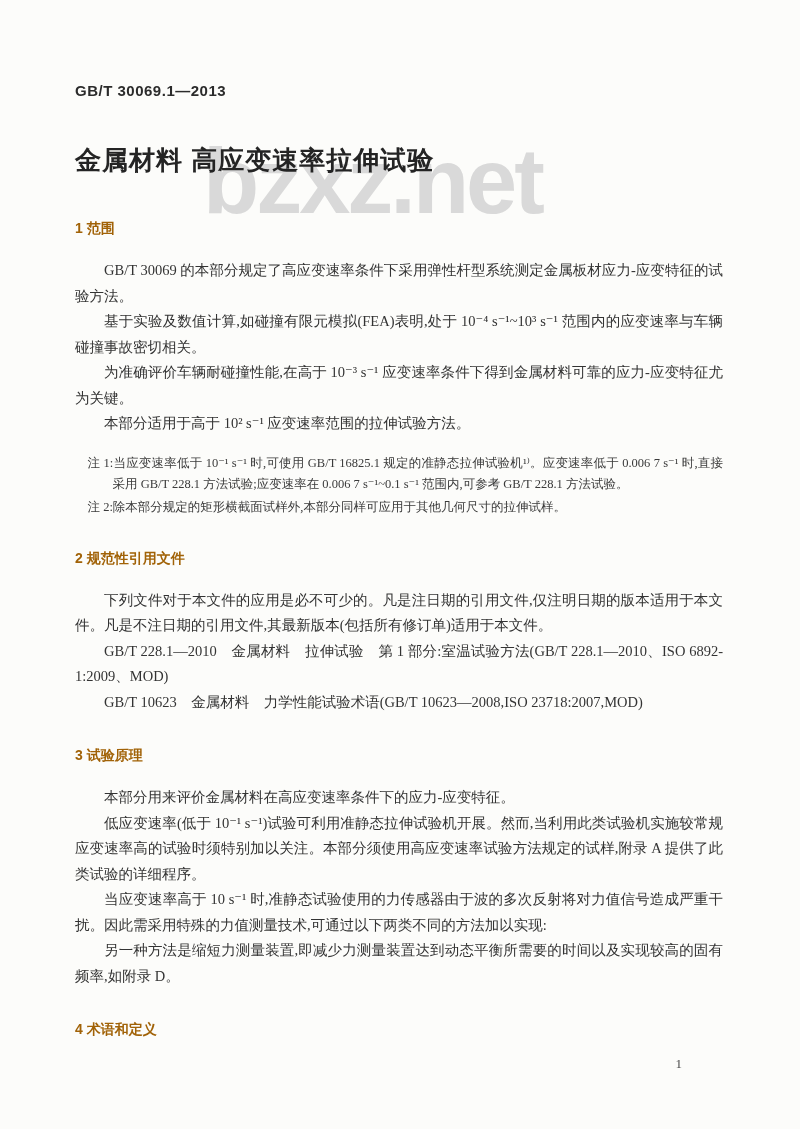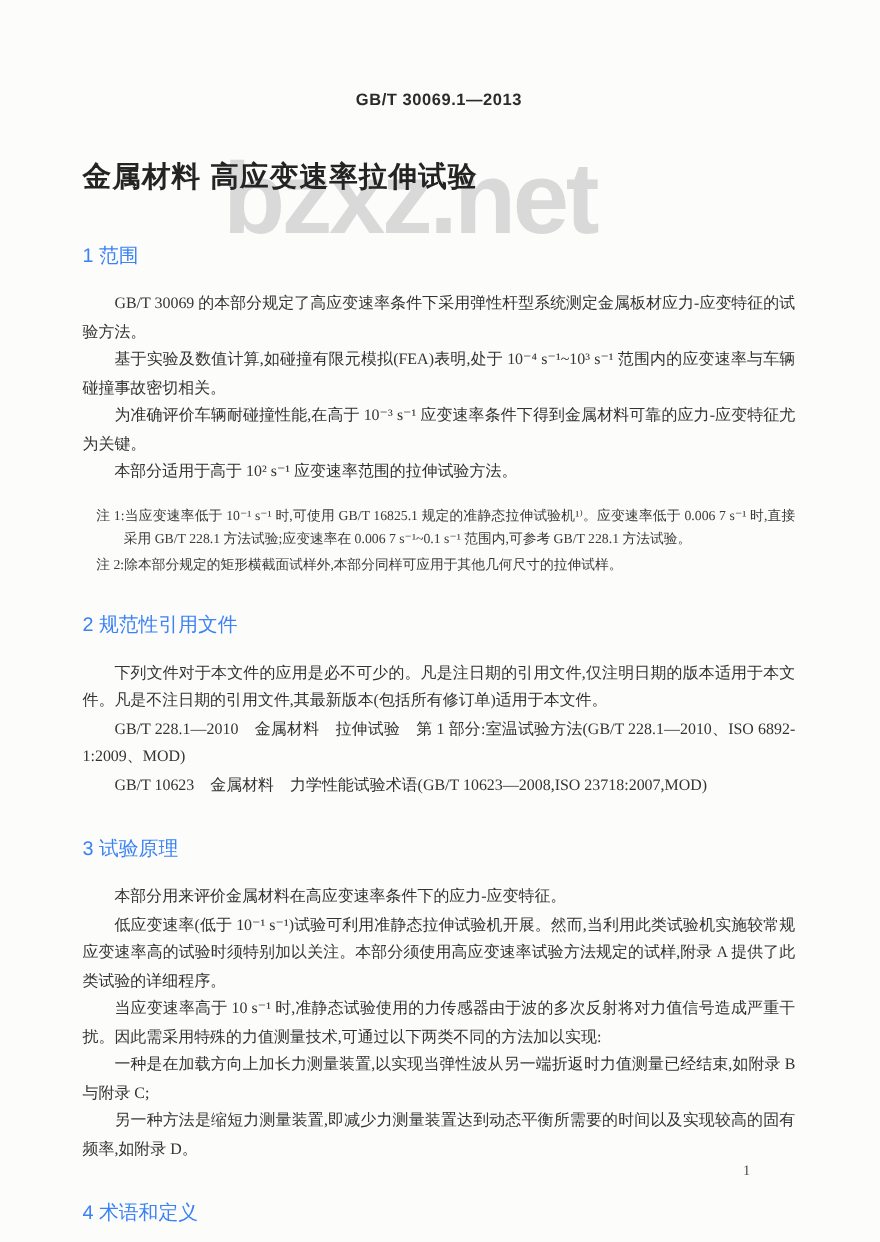--- a/index.html
+++ b/index.html
@@ -16,21 +16,21 @@
     color:#2f2f2f;
     overflow:hidden;
     box-sizing:border-box;
   }
   .content {
     position:relative;
     padding:0 77px 0 75px;
   }
   .header-code {
     padding-top:82px;
-    text-align:center;
+    text-align:left;
     font-family:"Liberation Sans","DejaVu Sans",sans-serif;
     font-weight:700;
     font-size:15px;
     letter-spacing:0.5px;
     color:#2b2b2b;
   }
   .title-block {
     position:relative;
     margin-top:42px;
     z-index:1;
@@ -54,23 +54,23 @@
     font-weight:700;
     font-size:92px;
     letter-spacing:-3px;
     color:#d9d9d9;
     user-select:none;
     white-space:nowrap;
   }
   .section-heading {
     margin:32px 0 20px 0;
     font-family:"Liberation Sans","DejaVu Sans",sans-serif;
-    font-weight:400;
-    font-size:18px;
-    color:#3b82f6;
+    font-weight:700;
+    font-size:14px;
+    color:#a16207;
   }
   .section-heading.first { margin-top:40px; }
   .body-para {
     margin:0;
     font-size:14.5px;
     line-height:25.5px;
     text-align:justify;
     text-indent:2em;
     color:#333;
   }
@@ -117,21 +117,20 @@
 
     <div class="section-heading">2 规范性引用文件</div>
     <p class="body-para">下列文件对于本文件的应用是必不可少的。凡是注日期的引用文件,仅注明日期的版本适用于本文件。凡是不注日期的引用文件,其最新版本(包括所有修订单)适用于本文件。</p>
     <p class="body-para">GB/T 228.1—2010　金属材料　拉伸试验　第 1 部分:室温试验方法(GB/T 228.1—2010、ISO 6892-1:2009、MOD)</p>
     <p class="body-para">GB/T 10623　金属材料　力学性能试验术语(GB/T 10623—2008,ISO 23718:2007,MOD)</p>
 
     <div class="section-heading">3 试验原理</div>
     <p class="body-para">本部分用来评价金属材料在高应变速率条件下的应力-应变特征。</p>
     <p class="body-para">低应变速率(低于 10⁻¹ s⁻¹)试验可利用准静态拉伸试验机开展。然而,当利用此类试验机实施较常规应变速率高的试验时须特别加以关注。本部分须使用高应变速率试验方法规定的试样,附录 A 提供了此类试验的详细程序。</p>
     <p class="body-para">当应变速率高于 10 s⁻¹ 时,准静态试验使用的力传感器由于波的多次反射将对力值信号造成严重干扰。因此需采用特殊的力值测量技术,可通过以下两类不同的方法加以实现:</p>
-    <p class="body-para">一种是在加载方向上加长力测量装置,以实现当弹性波从另一端折返时力值测量已经结束,如附录 B 与附录 C;</p>
     <p class="body-para">另一种方法是缩短力测量装置,即减少力测量装置达到动态平衡所需要的时间以及实现较高的固有频率,如附录 D。</p>
 
     <div class="section-heading">4 术语和定义</div>
 
   </div>
 
   <div class="page-number">1</div>
 </div>
 
 </body></html>

